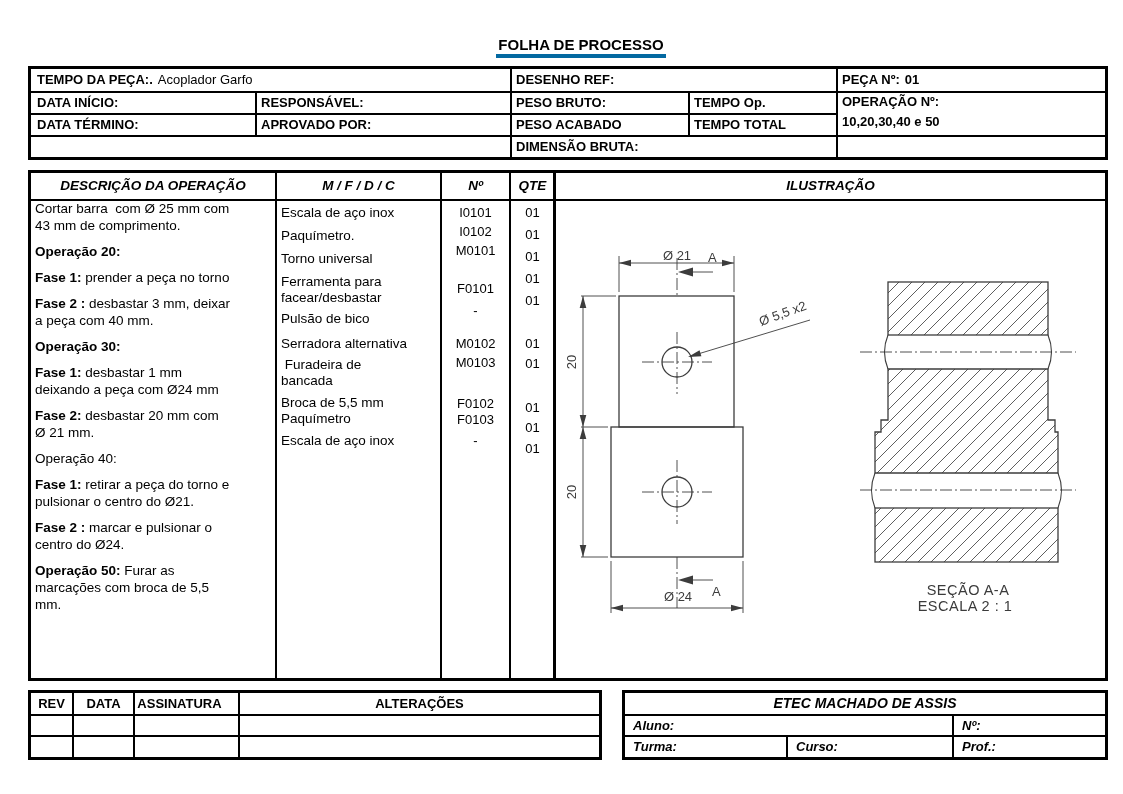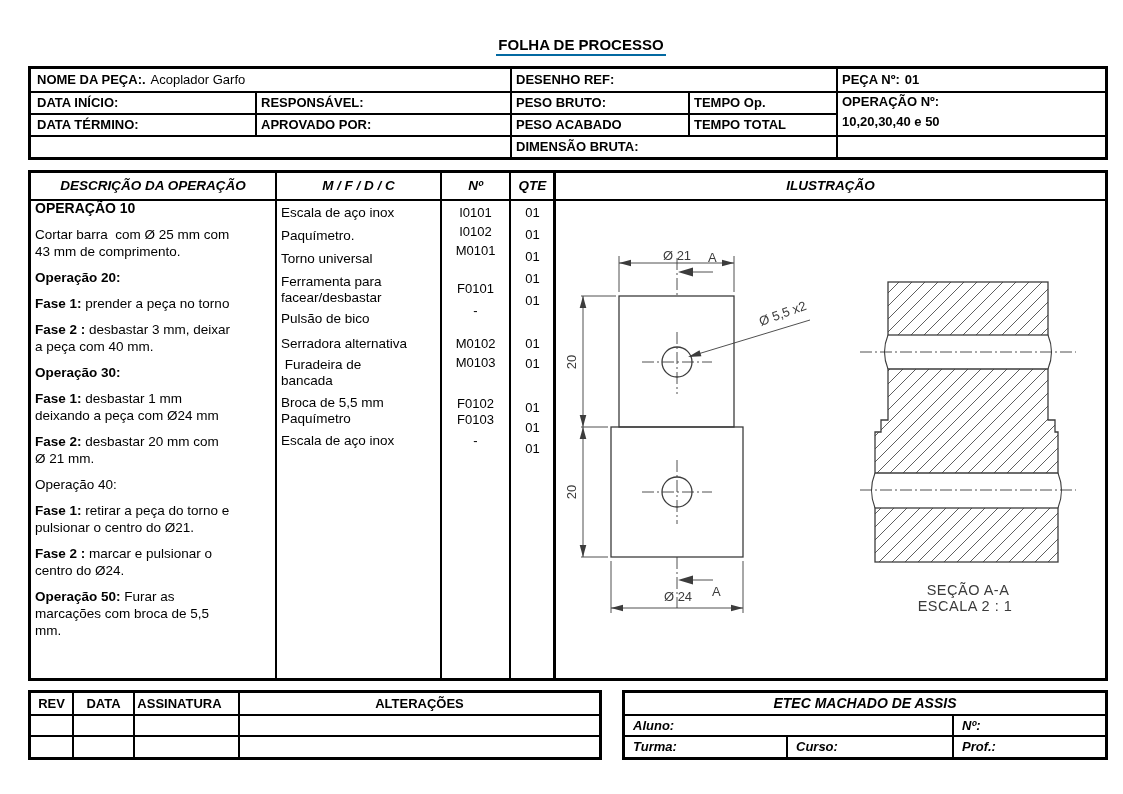--- a/index.html
+++ b/index.html
@@ -13,21 +13,21 @@
         font-size:13px;line-height:21px;overflow:hidden;}
   .cell .lbl{font-weight:bold;}
   .cell .val{margin-left:5px;}
   .hdrlbl{position:absolute;text-align:center;font-weight:bold;font-style:italic;
           font-size:13.5px;line-height:25px;}
   #desc-col p{margin:0 0 9px 0;font-size:13.5px;line-height:17px;}
   #desc-col .pre{white-space:pre-wrap;}
   .tline{position:absolute;font-size:13.5px;line-height:16px;white-space:pre-wrap;}
   .ccode{position:absolute;width:100%;text-align:center;font-size:13px;line-height:15px;}
   .title{position:absolute;left:431px;top:36px;width:300px;text-align:center;}
-  .title span{font-size:15px;font-weight:bold;border-bottom:2px solid #0369a1;padding:0 2px 1px 2px;}
+  .title span{font-size:15px;font-weight:bold;border-bottom:4px solid #0369a1;padding:0 2px 1px 2px;}
   .botcell{position:absolute;font-weight:bold;font-size:13px;line-height:21px;white-space:nowrap;}
   .bi{font-style:italic;}
   svg text{font-family:"Liberation Sans",sans-serif;}
 </style>
 </head>
 <body>
 
 <div class="page">
 
   <div class="title">
@@ -37,21 +37,21 @@
   <div class="tbl" style="left:28px;top:66px;width:1080px;height:94px;">
     <div class="line" style="top:22px;left:0;width:1074px;height:2px;"></div>
     <div class="line" style="top:44px;left:0;width:805px;height:2px;"></div>
     <div class="line" style="top:66px;left:0;width:1074px;height:2px;"></div>
     <div class="line" style="left:479px;top:0;width:2px;height:88px;"></div>
     <div class="line" style="left:805px;top:0;width:2px;height:88px;"></div>
     <div class="line" style="left:224px;top:22px;width:2px;height:44px;"></div>
     <div class="line" style="left:657px;top:22px;width:2px;height:44px;"></div>
 
     <div class="cell" style="left:0;top:0;width:479px;">
-      <span class="lbl">NOME DA PEÇA:.</span><span class="val">Acoplador Garfo</span>
+      <span class="lbl">TEMPO DA PEÇA:.</span><span class="val">Acoplador Garfo</span>
     </div>
     <div class="cell" style="left:479px;top:0;width:326px;">
       <span class="lbl">DESENHO REF:</span>
     </div>
     <div class="cell" style="left:805px;top:0;width:269px;">
       <span class="lbl">PEÇA Nº:</span><span class="val b">01</span>
     </div>
 
     <div class="cell" style="left:0;top:23px;width:224px;">
       <span class="lbl">DATA INÍCIO:</span>
@@ -97,21 +97,20 @@
 
     <div class="line" style="left:0;top:26px;width:1074px;height:2px;"></div>
 
     <div class="hdrlbl" style="left:0;top:0;width:244px;">DESCRIÇÃO DA OPERAÇÃO</div>
     <div class="hdrlbl" style="left:246px;top:0;width:163px;font-style:italic;">M / F / D / C</div>
     <div class="hdrlbl" style="left:411px;top:0;width:67px;">Nº</div>
     <div class="hdrlbl" style="left:481px;top:0;width:41px;">QTE</div>
     <div class="hdrlbl" style="left:525px;top:0;width:549px;">ILUSTRAÇÃO</div>
 
     <div id="desc-col" class="abs" style="left:4px;top:27px;width:238px;">
-      <p><b style="font-size:14px;">OPERAÇÃO 10</b><span class="pre"></span></p>
       <p><b></b><span class="pre">Cortar barra  com Ø 25 mm com
 43 mm de comprimento.</span></p>
       <p><b>Operação 20:</b><span class="pre"></span></p>
       <p><b>Fase 1:</b><span class="pre"> prender a peça no torno</span></p>
       <p><b>Fase 2 :</b><span class="pre"> desbastar 3 mm, deixar
 a peça com 40 mm.</span></p>
       <p><b>Operação 30:</b><span class="pre"></span></p>
       <p><b>Fase 1:</b><span class="pre"> desbastar 1 mm
 deixando a peça com Ø24 mm</span></p>
       <p><b>Fase 2:</b><span class="pre"> desbastar 20 mm com

